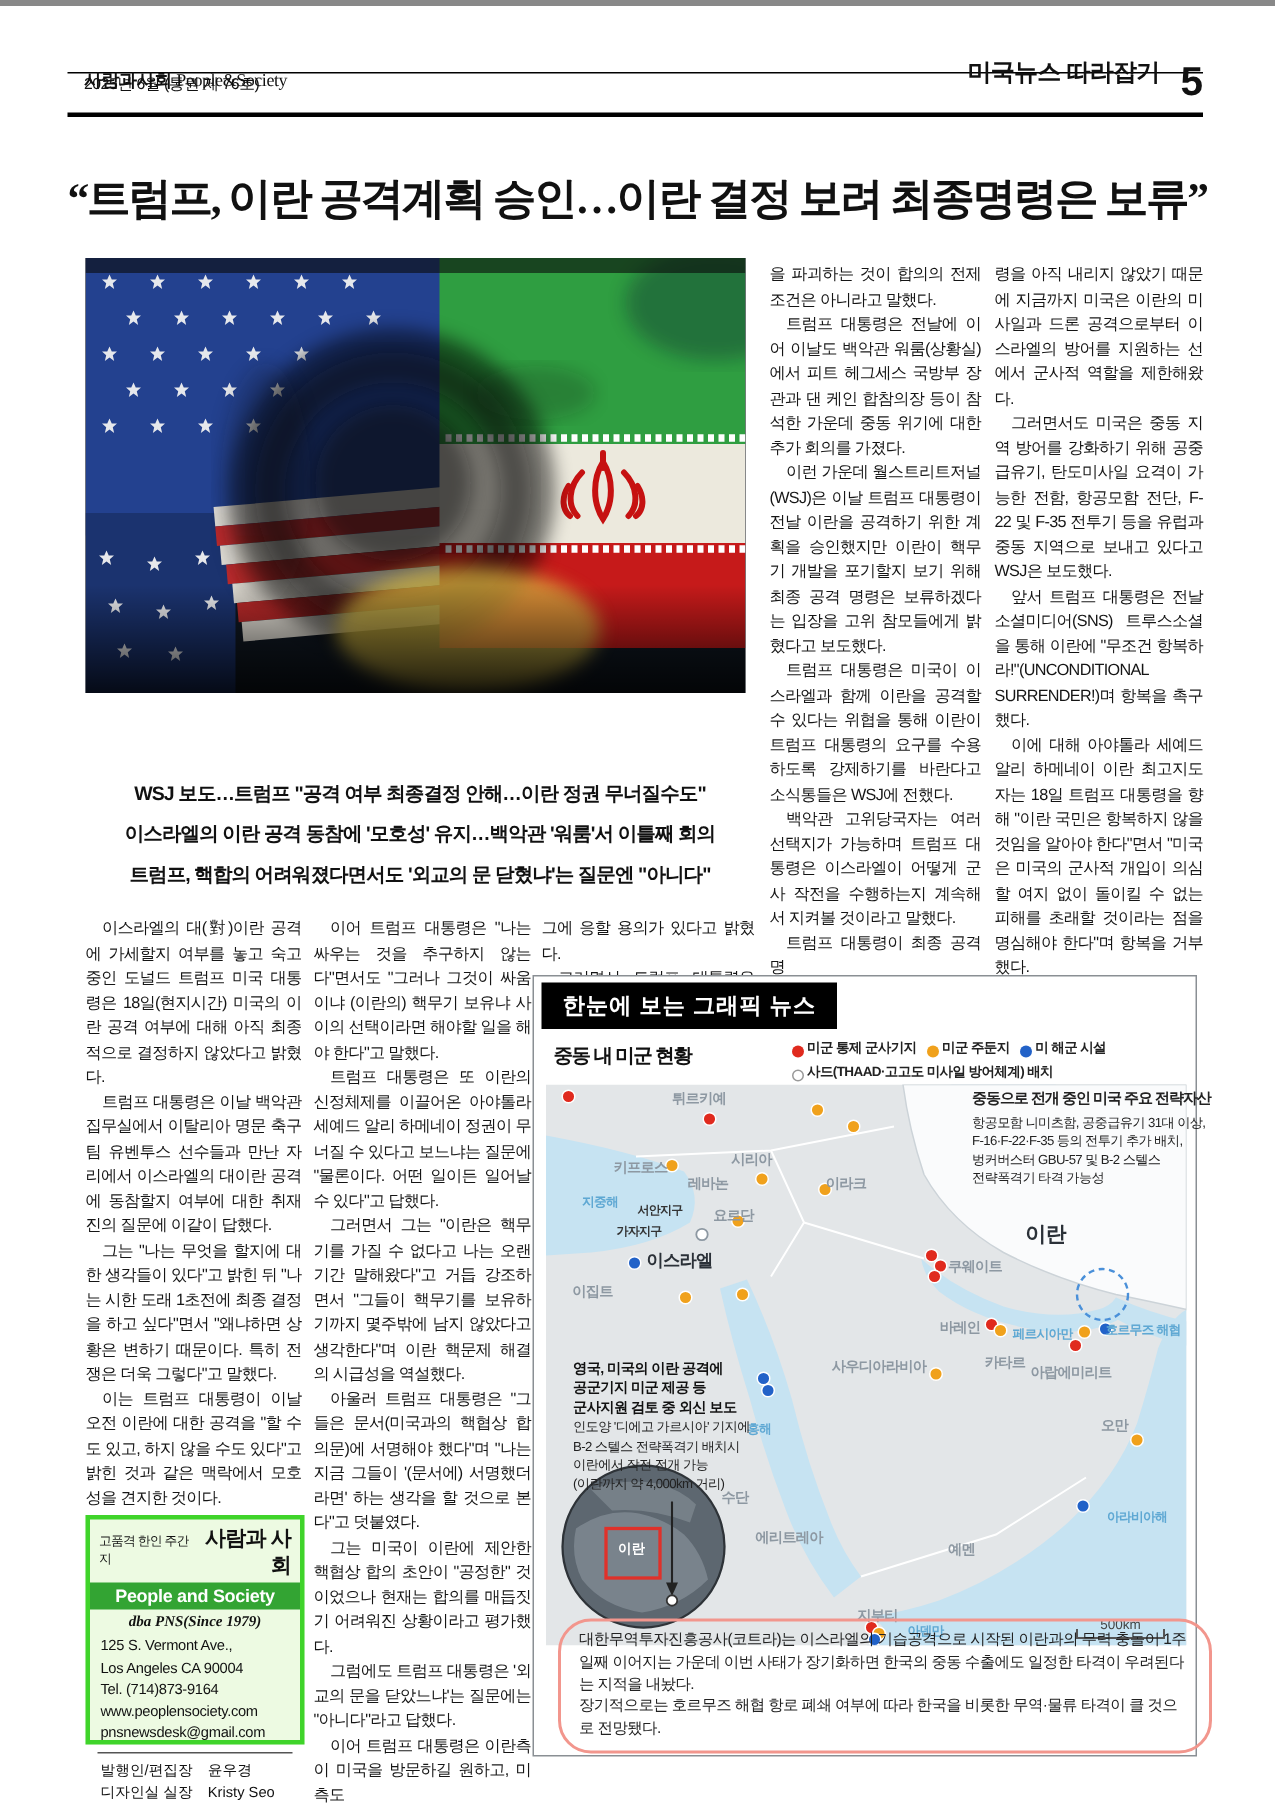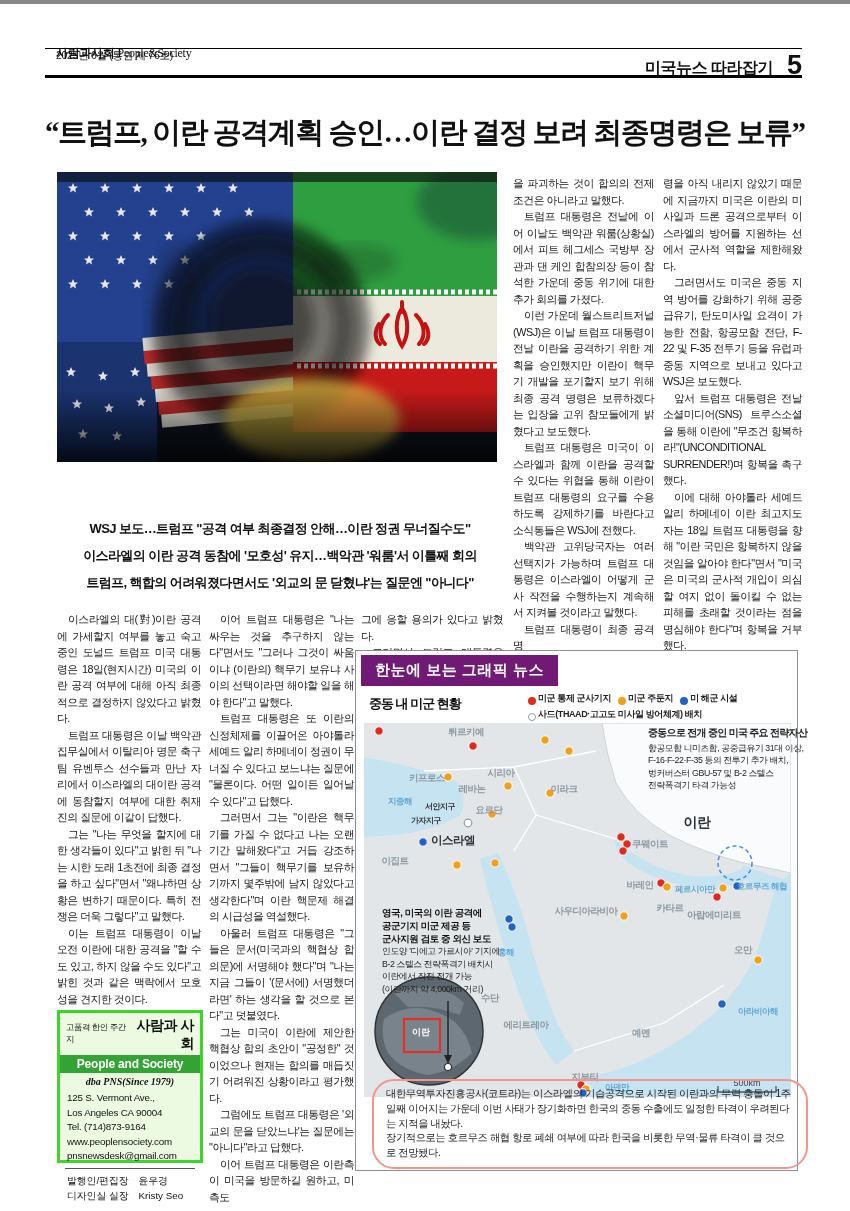--- a/index.html
+++ b/index.html
@@ -5,21 +5,21 @@
   html,body{margin:0;padding:0;background:#888;}
   .page{position:relative;width:850px;height:1211px;background:#ffffff;margin:4px auto;
         font-family:"Liberation Sans",sans-serif;color:#111;overflow:hidden;text-decoration:underline;}
   .abs{position:absolute;}
   
   .rule-top{left:45px;top:44px;width:757px;height:1px;background:#000;}
   .rule-thick{left:45px;top:71px;width:757px;height:3px;background:#000;}
   .issue{left:56px;top:45px;font-size:10.5px;letter-spacing:-0.3px;}
   .masthead{left:56px;top:41px;font-size:12px;font-weight:bold;letter-spacing:-0.3px;}
   .masthead .en{font-family:"Liberation Serif",serif;font-weight:normal;}
-  .header-right{top:48px;left:560px;width:242px;display:flex;justify-content:flex-end;align-items:flex-end;gap:14px;}
+  .header-right{top:37px;left:560px;width:242px;display:flex;justify-content:flex-end;gap:14px;}
   .section-label{font-size:16px;font-weight:bold;letter-spacing:-0.5px;line-height:1;padding-bottom:3px;}
   .page-num{font-size:27px;font-weight:bold;line-height:1;}
   
   .headline{left:45px;top:90px;width:757px;text-align:center;font-family:"Liberation Serif",serif;
             font-weight:bold;font-size:29px;letter-spacing:-1.5px;white-space:nowrap;}
   
   .flag-fig{left:57px;top:168px;width:440px;height:290px;overflow:hidden;background:#101318;}
   .flag-caption{left:57px;top:464px;width:448px;font-size:9.5px;line-height:13.5px;color:#222;letter-spacing:-0.3px;text-align:justify;}
   .subhead{left:50px;top:511px;width:460px;text-align:center;font-weight:bold;font-size:13px;line-height:27px;letter-spacing:-0.6px;}
   .subhead div{white-space:nowrap;}
@@ -37,21 +37,21 @@
   .pub-tag{font-size:8.5px;letter-spacing:-0.5px;}
   .pub-title{font-size:14px;font-weight:bold;letter-spacing:-0.5px;text-align:right;}
   .pub-head{padding:4px 6px 2px 6px;display:flex;align-items:baseline;gap:0;}
   .pub-bar{background:#33a433;color:#fff;font-weight:bold;font-size:12px;text-align:center;padding:2px 0;letter-spacing:-0.2px;}
   .pub-dba{font-family:"Liberation Serif",serif;font-style:italic;font-size:10px;text-align:center;padding:3px 0 2px 0;font-weight:bold;}
   .pub-addr{font-size:9.8px;line-height:14.5px;padding:2px 7px 4px 7px;letter-spacing:-0.2px;}
   .pub-roles{border-top:1px solid #555;margin:0 5px;padding:4px 2px 0 2px;font-size:9.8px;line-height:15px;}
   .pub-roles .row{display:flex;gap:10px;}
   
   .gbox{left:355px;top:646px;width:443px;height:521px;border:1px solid #8a8f94;background:#fff;box-sizing:border-box;}
-  .gbanner{position:absolute;top:4px;left:5px;background:#701a75;color:#fff;font-weight:bold;
+  .gbanner{position:absolute;top:4px;left:5px;background:#000000;color:#fff;font-weight:bold;
            font-size:15px;letter-spacing:0.5px;padding:6px 14px;}
   .gtitle{position:absolute;top:44px;left:13px;font-size:13px;font-weight:bold;letter-spacing:-1px;}
   .glegend{position:absolute;top:41px;left:172px;width:265px;font-size:9px;font-weight:bold;color:#222;letter-spacing:-0.4px;}
   .glegend .row{display:flex;align-items:center;gap:7px;margin-bottom:3px;}
   .glegend .item{display:flex;align-items:flex-end;gap:2px;white-space:nowrap;}
   .ldot{display:inline-block;width:8px;height:8px;border-radius:50%;}
   .ldot.thaad{background:#fff;border:1.5px solid #999;width:6px;height:6px;}
   .gmap{position:absolute;top:72px;left:8px;width:427px;height:374px;}
   .gnote-r{position:absolute;left:292px;top:76px;width:146px;}
   .gnote-r .t{font-size:10px;font-weight:bold;letter-spacing:-0.7px;white-space:nowrap;margin:0 0 2px 0;text-align:right;}

